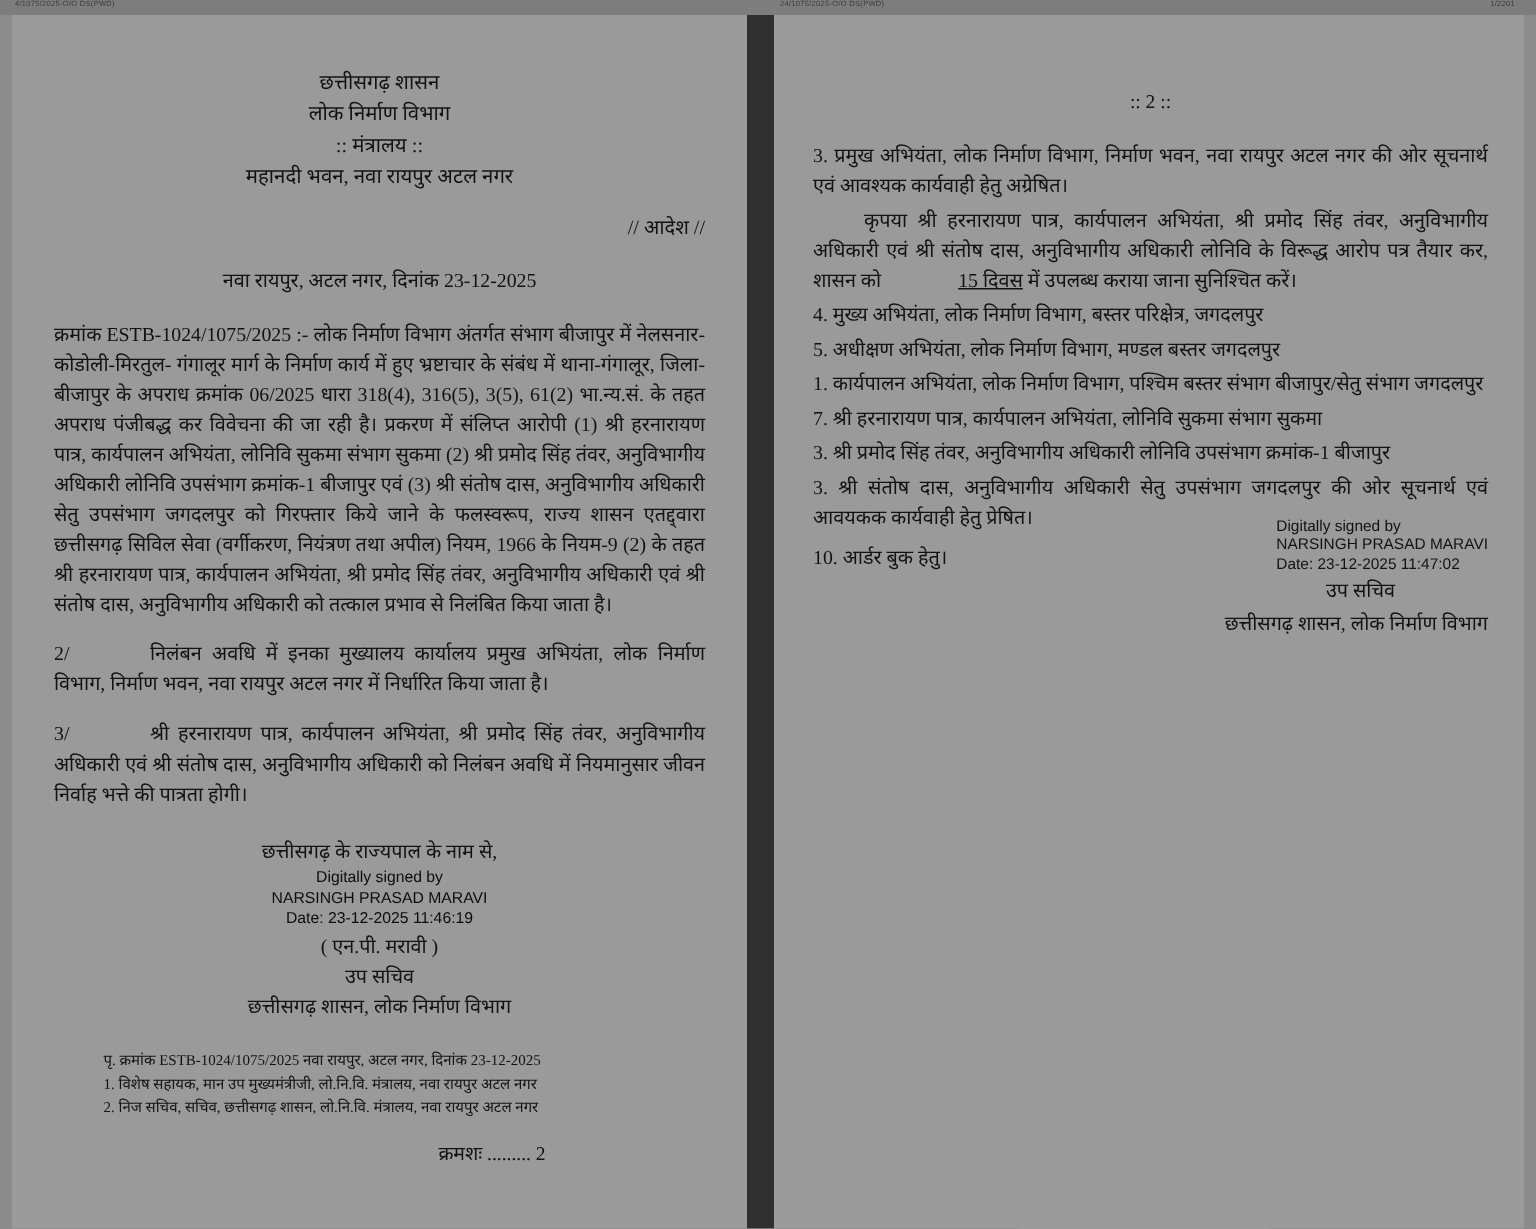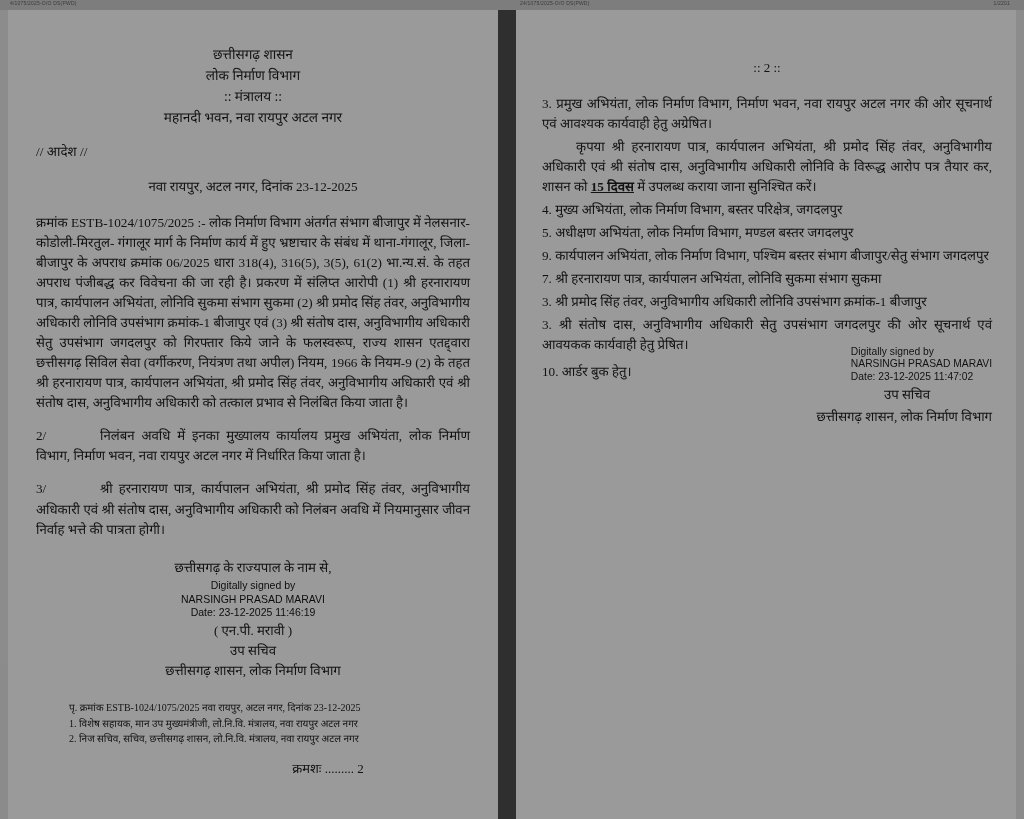--- a/index.html
+++ b/index.html
@@ -66,21 +66,21 @@
     line-height: 1.52;
     color: #121212;
   }
   .head-block {
     text-align: center;
     line-height: 1.55;
     font-size: 13.6px;
     margin-top: 6px;
   }
   .order-word {
-    text-align: left;
+    text-align: right;
     margin-top: 14px;
     font-size: 13.4px;
   }
   .place-line {
     text-align: center;
     margin-top: 14px;
     font-size: 13.2px;
   }
   .para {
     margin-top: 13px;
@@ -135,21 +135,21 @@
     line-height: 1.45;
   }
   .rsign .digi2 {
     font-family: "Liberation Sans", sans-serif;
     font-size: 10.3px;
     line-height: 1.25;
     text-align: left;
     display: inline-block;
   }
   u { text-decoration: underline; }
-  .b { font-weight: bold; }
+  .b { font-weight: normal; margin-left: 48px; }
 </style>
 </head>
 <body>
 
 <div class="scan">
 
   <div class="strip-top">
     <span class="micro" style="left:10px;">4/1075/2025-O/O DS(PWD)</span>
     <span class="micro" style="left:520px;">24/1075/2025-O/O DS(PWD)</span>
     <span class="micro" style="right:14px;">1/2201</span>
@@ -207,21 +207,21 @@
       <div class="pg2">:: 2 ::</div>
 
       <div class="list-item">3. प्रमुख अभियंता, लोक निर्माण विभाग, निर्माण भवन, नवा रायपुर अटल नगर की ओर सूचनार्थ एवं आवश्यक कार्यवाही हेतु अग्रेषित।</div>
 
       <div class="list-item">
         <span class="tab"></span><span>कृपया श्री हरनारायण पात्र, कार्यपालन अभियंता, श्री प्रमोद सिंह तंवर, अनुविभागीय अधिकारी एवं श्री संतोष दास, अनुविभागीय अधिकारी लोनिवि के विरूद्ध आरोप पत्र तैयार कर, शासन को </span><u class="b">15 दिवस</u><span> में उपलब्ध कराया जाना सुनिश्चित करें।</span>
       </div>
 
       <div class="list-item">4. मुख्य अभियंता, लोक निर्माण विभाग, बस्तर परिक्षेत्र, जगदलपुर</div>
       <div class="list-item">5. अधीक्षण अभियंता, लोक निर्माण विभाग, मण्डल बस्तर जगदलपुर</div>
-      <div class="list-item">9. कार्यपालन अभियंता, लोक निर्माण विभाग, पश्चिम बस्तर संभाग बीजापुर/सेतु संभाग जगदलपुर</div>
+      <div class="list-item">1. कार्यपालन अभियंता, लोक निर्माण विभाग, पश्चिम बस्तर संभाग बीजापुर/सेतु संभाग जगदलपुर</div>
       <div class="list-item">7. श्री हरनारायण पात्र, कार्यपालन अभियंता, लोनिवि सुकमा संभाग सुकमा</div>
       <div class="list-item">3. श्री प्रमोद सिंह तंवर, अनुविभागीय अधिकारी लोनिवि उपसंभाग क्रमांक-1 बीजापुर</div>
       <div class="list-item">3. श्री संतोष दास, अनुविभागीय अधिकारी सेतु उपसंभाग जगदलपुर की ओर सूचनार्थ एवं आवयकक कार्यवाही हेतु प्रेषित।</div>
 
       <div style="position:relative; margin-top:6px;">
         <div class="list-item">10. आर्डर बुक हेतु।</div>
         <div class="rsign" style="margin-top:-36px;">
           <div class="digi2">
             <div>Digitally signed by</div>
             <div>NARSINGH PRASAD MARAVI</div>

